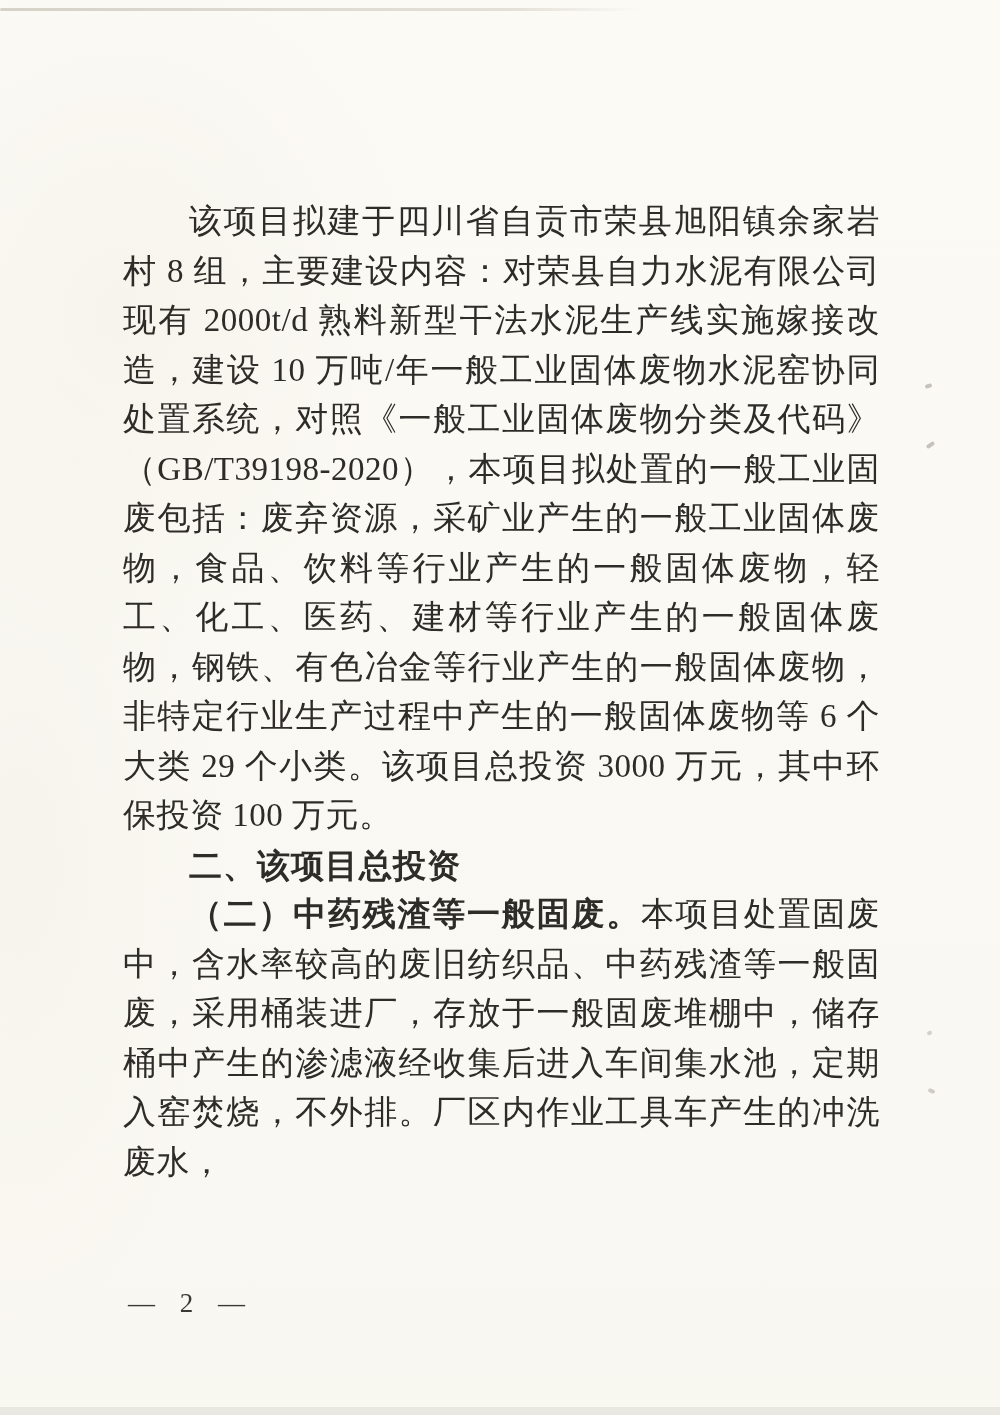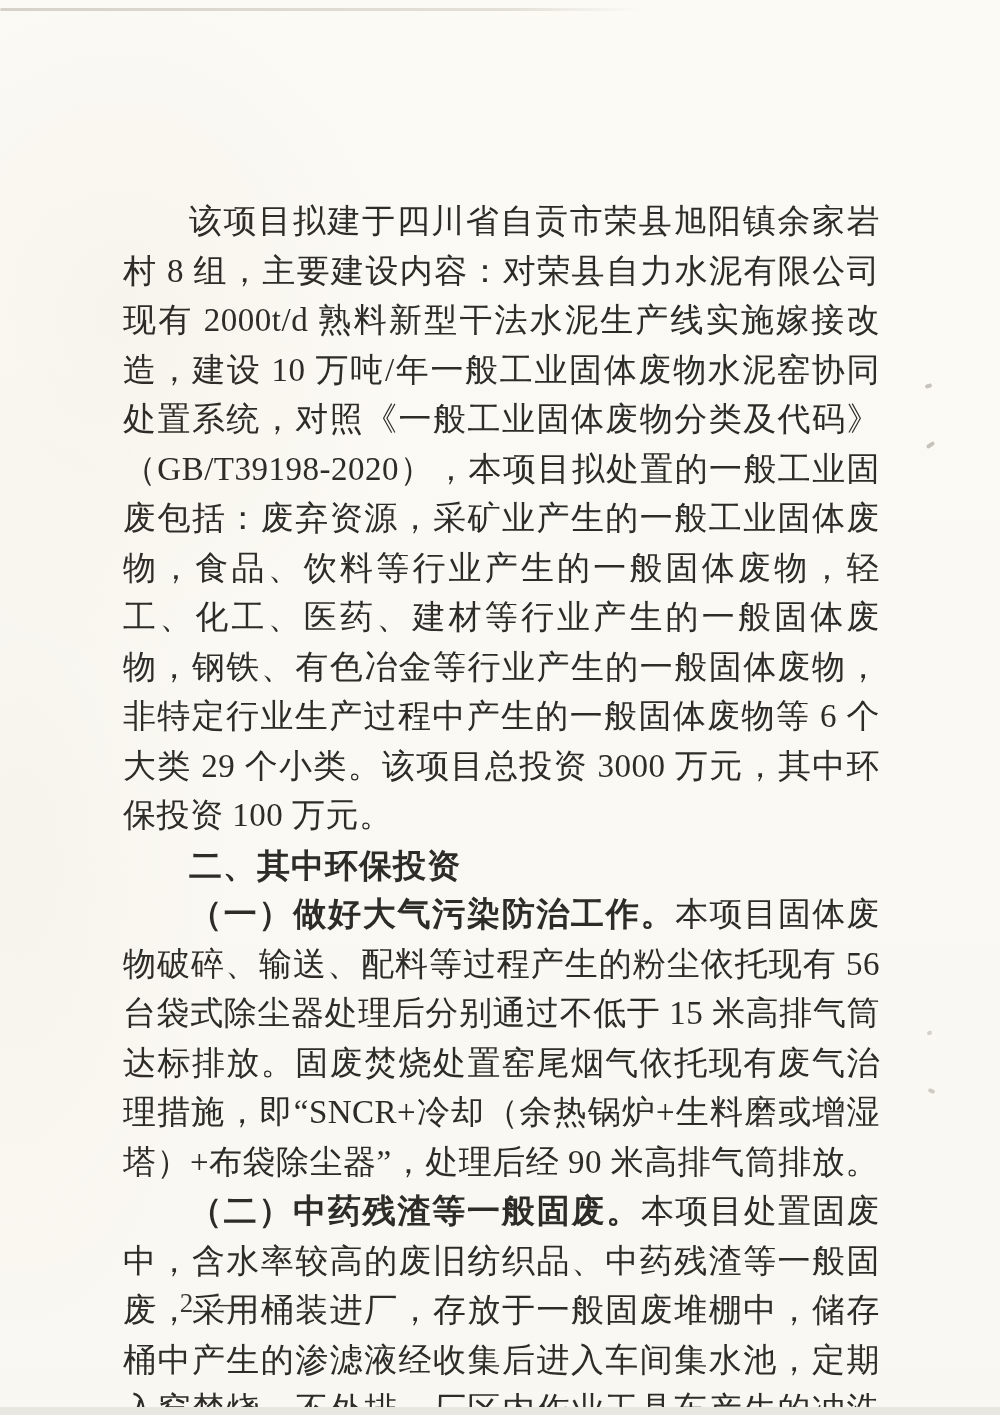--- a/index.html
+++ b/index.html
@@ -95,21 +95,20 @@
   <div class="scan-edge-line"></div>
 
   <div class="scan-speck speck-1"></div>
   <div class="scan-speck speck-2"></div>
   <div class="scan-speck speck-3"></div>
   <div class="scan-speck speck-4"></div>
 
   <div class="content">
     <p class="para-body">该项目拟建于四川省自贡市荣县旭阳镇余家岩村 8 组，主要建设内容：对荣县自力水泥有限公司现有 2000t/d 熟料新型干法水泥生产线实施嫁接改造，建设 10 万吨/年一般工业固体废物水泥窑协同处置系统，对照《一般工业固体废物分类及代码》（GB/T39198-2020），本项目拟处置的一般工业固废包括：废弃资源，采矿业产生的一般工业固体废物，食品、饮料等行业产生的一般固体废物，轻工、化工、医药、建材等行业产生的一般固体废物，钢铁、有色冶金等行业产生的一般固体废物，非特定行业生产过程中产生的一般固体废物等 6 个大类 29 个小类。该项目总投资 3000 万元，其中环保投资 100 万元。</p>
 
-    <p class="section-heading">二、其中环保投资</p>
+    <p class="section-heading">二、该项目总投资</p>
 
-    <p class="para-body"><span class="sub-lead">（一）做好大气污染防治工作。</span><span>本项目固体废物破碎、输送、配料等过程产生的粉尘依托现有 56 台袋式除尘器处理后分别通过不低于 15 米高排气筒达标排放。固废焚烧处置窑尾烟气依托现有废气治理措施，即“SNCR+冷却（余热锅炉+生料磨或增湿塔）+布袋除尘器”，处理后经 90 米高排气筒排放。</span></p>
 
     <p class="para-body"><span class="sub-lead">（二）中药残渣等一般固废。</span><span>本项目处置固废中，含水率较高的废旧纺织品、中药残渣等一般固废，采用桶装进厂，存放于一般固废堆棚中，储存桶中产生的渗滤液经收集后进入车间集水池，定期入窑焚烧，不外排。厂区内作业工具车产生的冲洗废水，</span></p>
   </div>
 
   <div class="footer-pagenum">— 2 —</div>
 </div>
 
 </body></html>

